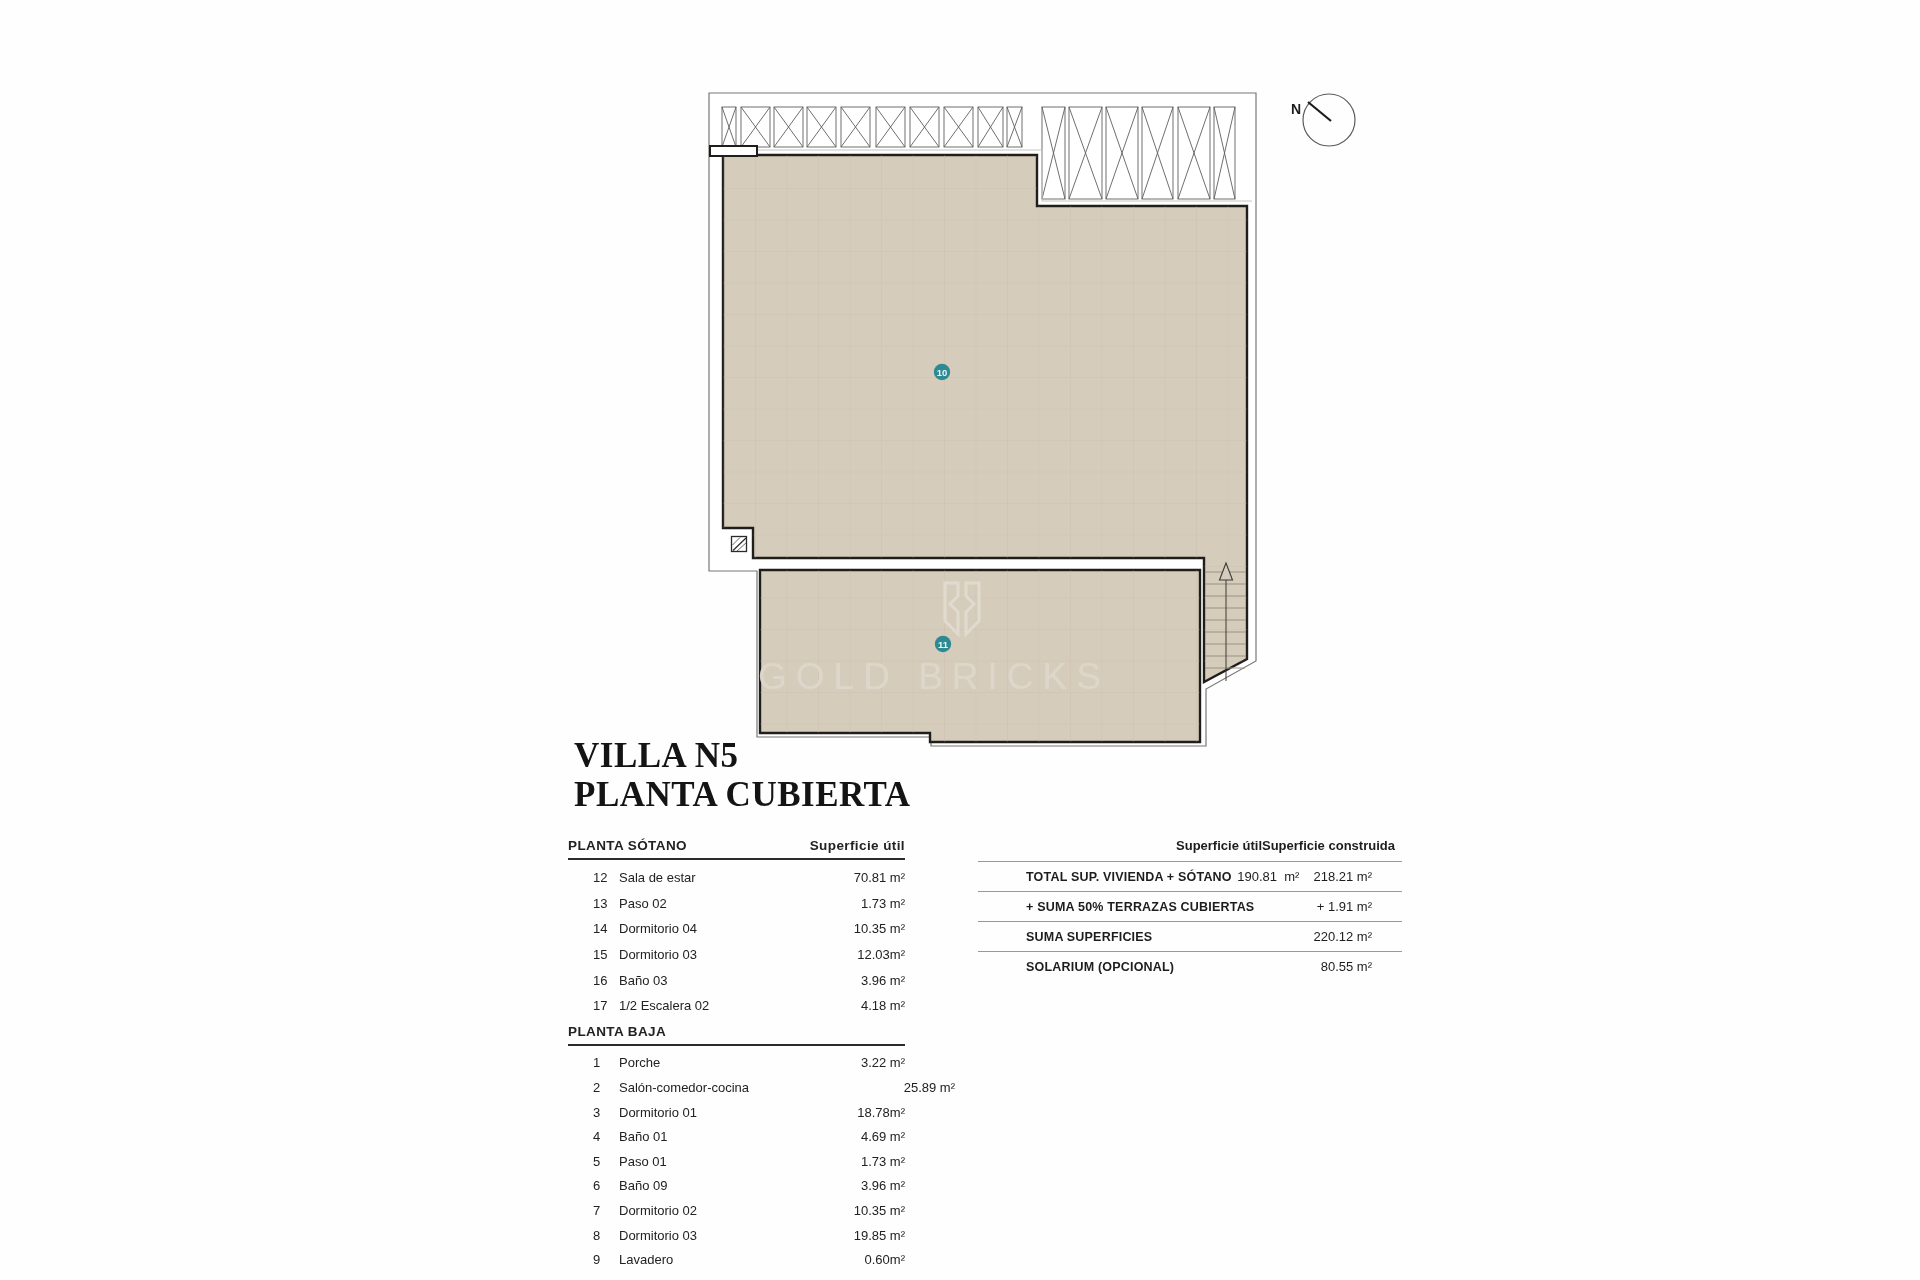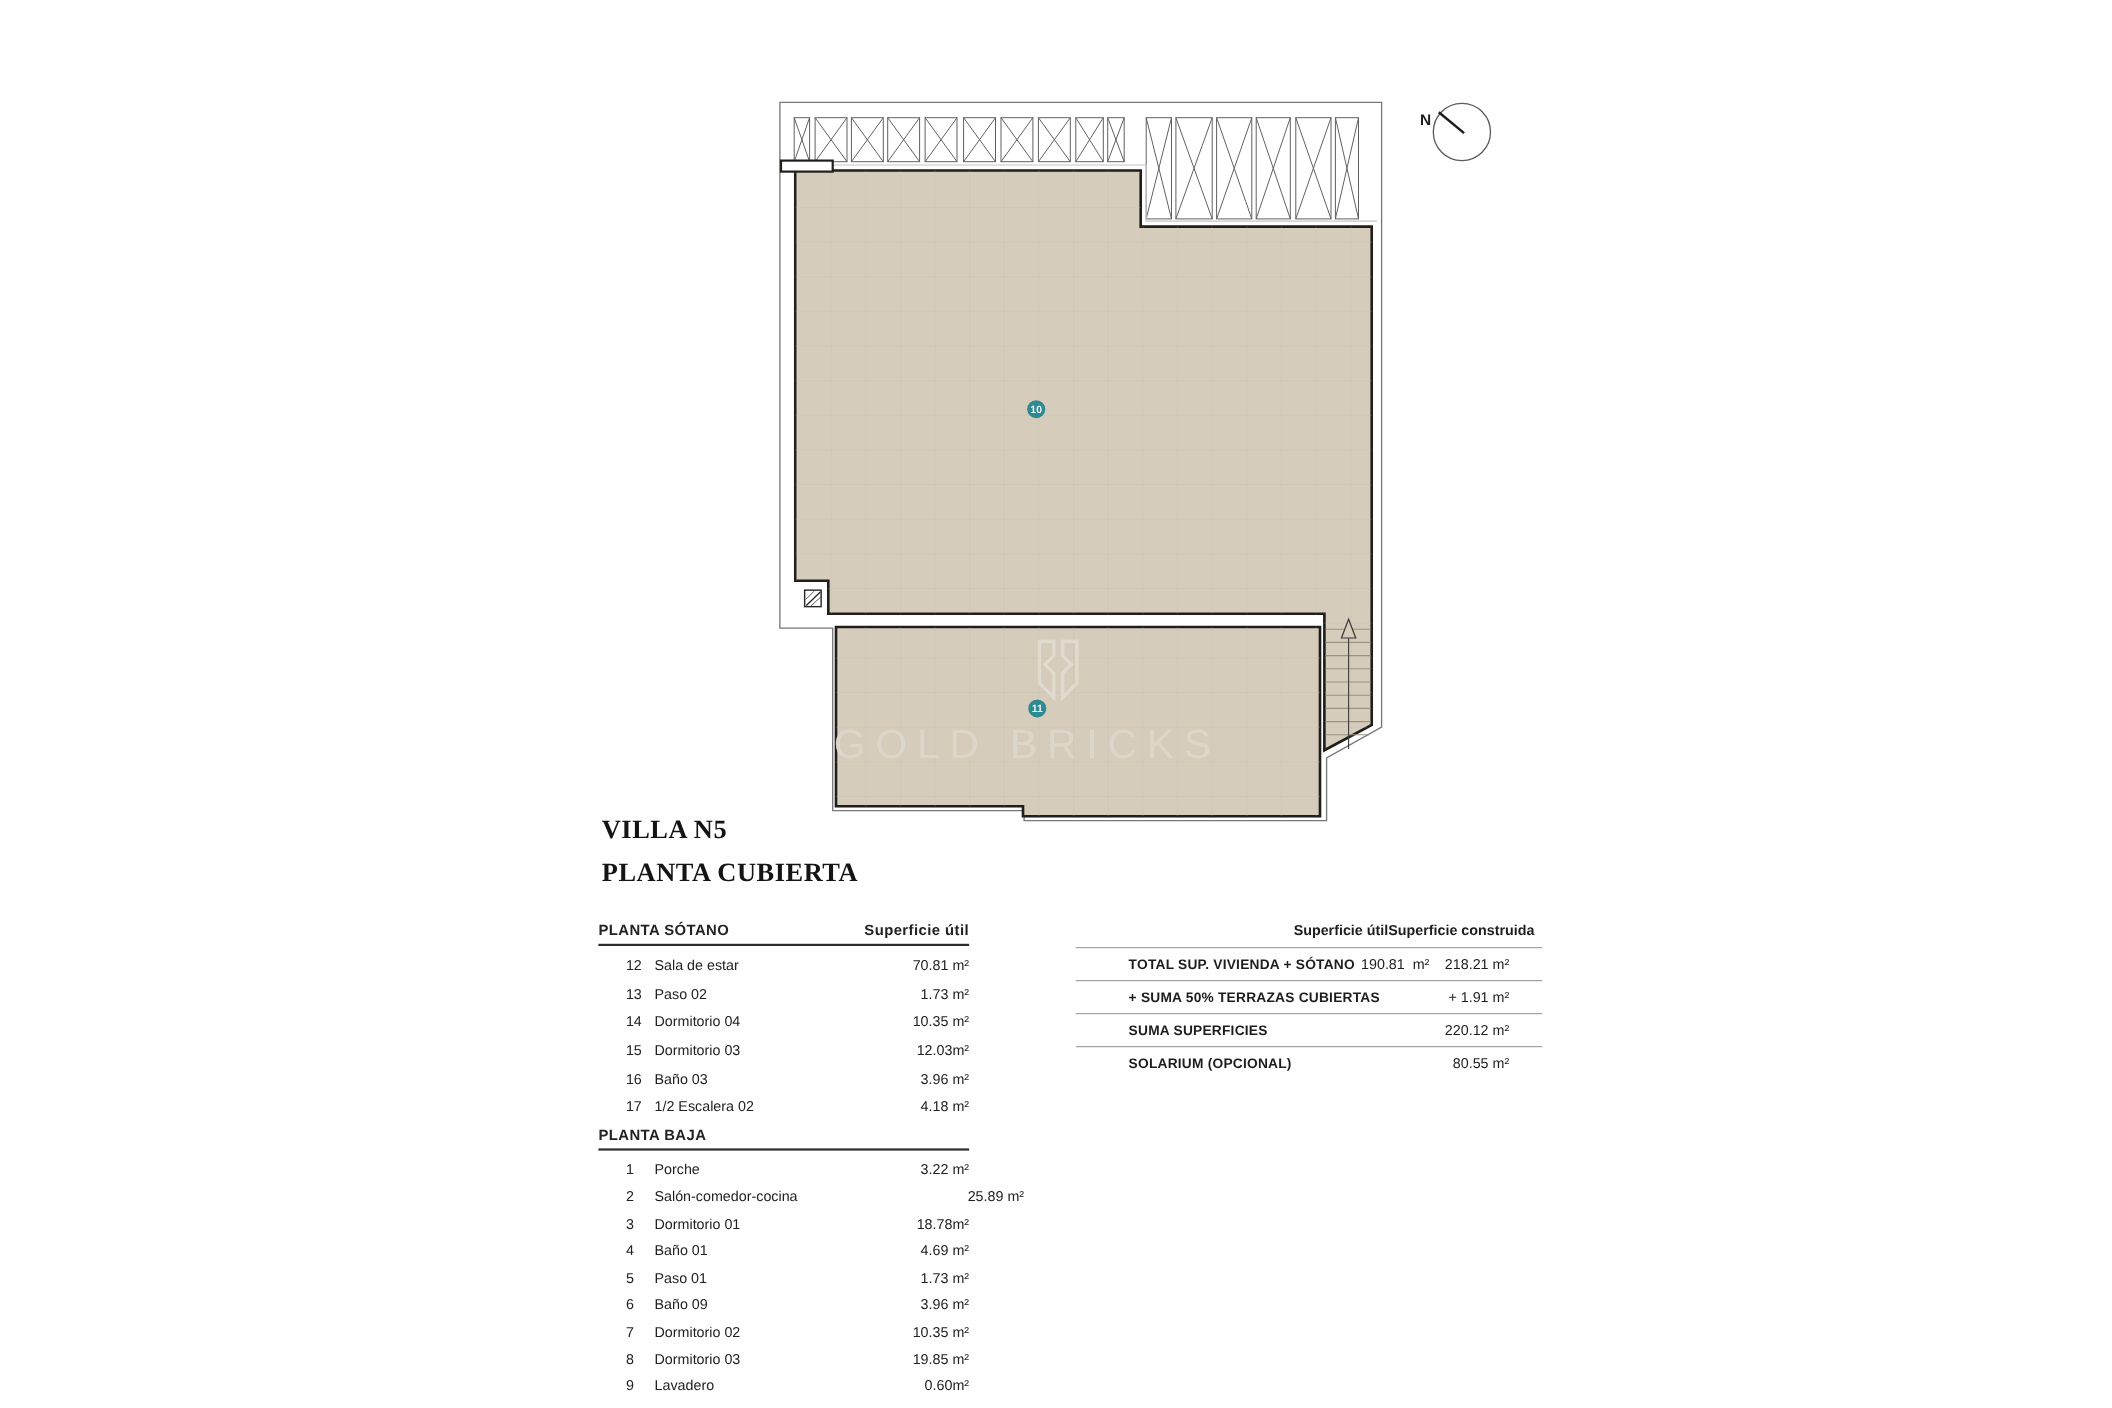--- a/index.html
+++ b/index.html
@@ -3,26 +3,26 @@
 <meta charset="utf-8">
 <style>
   html,body{margin:0;padding:0;background:#ffffff;}
   .page{position:relative;width:1920px;height:1280px;background:#fefefe;overflow:hidden;
         font-family:"Liberation Sans",sans-serif;color:#1f1f1f;}
 
   
   .plan-svg{position:absolute;left:690px;top:80px;width:690px;height:700px;}
 
   
-  .title{position:absolute;left:547px;top:736px;
+  .title{position:absolute;left:574px;top:736px;
          font-family:"Liberation Serif",serif;font-weight:700;
-         font-size:24px;line-height:39px;letter-spacing:.5px;color:#141414;}
-
-  
-  .left-table{position:absolute;left:544px;top:838px;width:337px;font-size:13px;color:#222;}
+         font-size:35px;line-height:39px;letter-spacing:.5px;color:#141414;}
+
+  
+  .left-table{position:absolute;left:568px;top:838px;width:337px;font-size:13px;color:#222;}
   .lt-head{display:flex;justify-content:space-between;align-items:flex-end;
            font-weight:bold;font-size:13.5px;letter-spacing:.4px;
            padding-bottom:5px;border-bottom:2px solid #2b2b2b;}
   .lt-head.second{margin-top:5px;}
   .lt-rows{padding-top:5px;}
   .lt-row{display:flex;align-items:center;height:25.6px;margin-left:25px;}
   .lt-rows.baja .lt-row{height:24.6px;}
   .lt-num{width:26px;}
   .lt-name{flex:1;}
   .lt-val{text-align:right;white-space:nowrap;}

